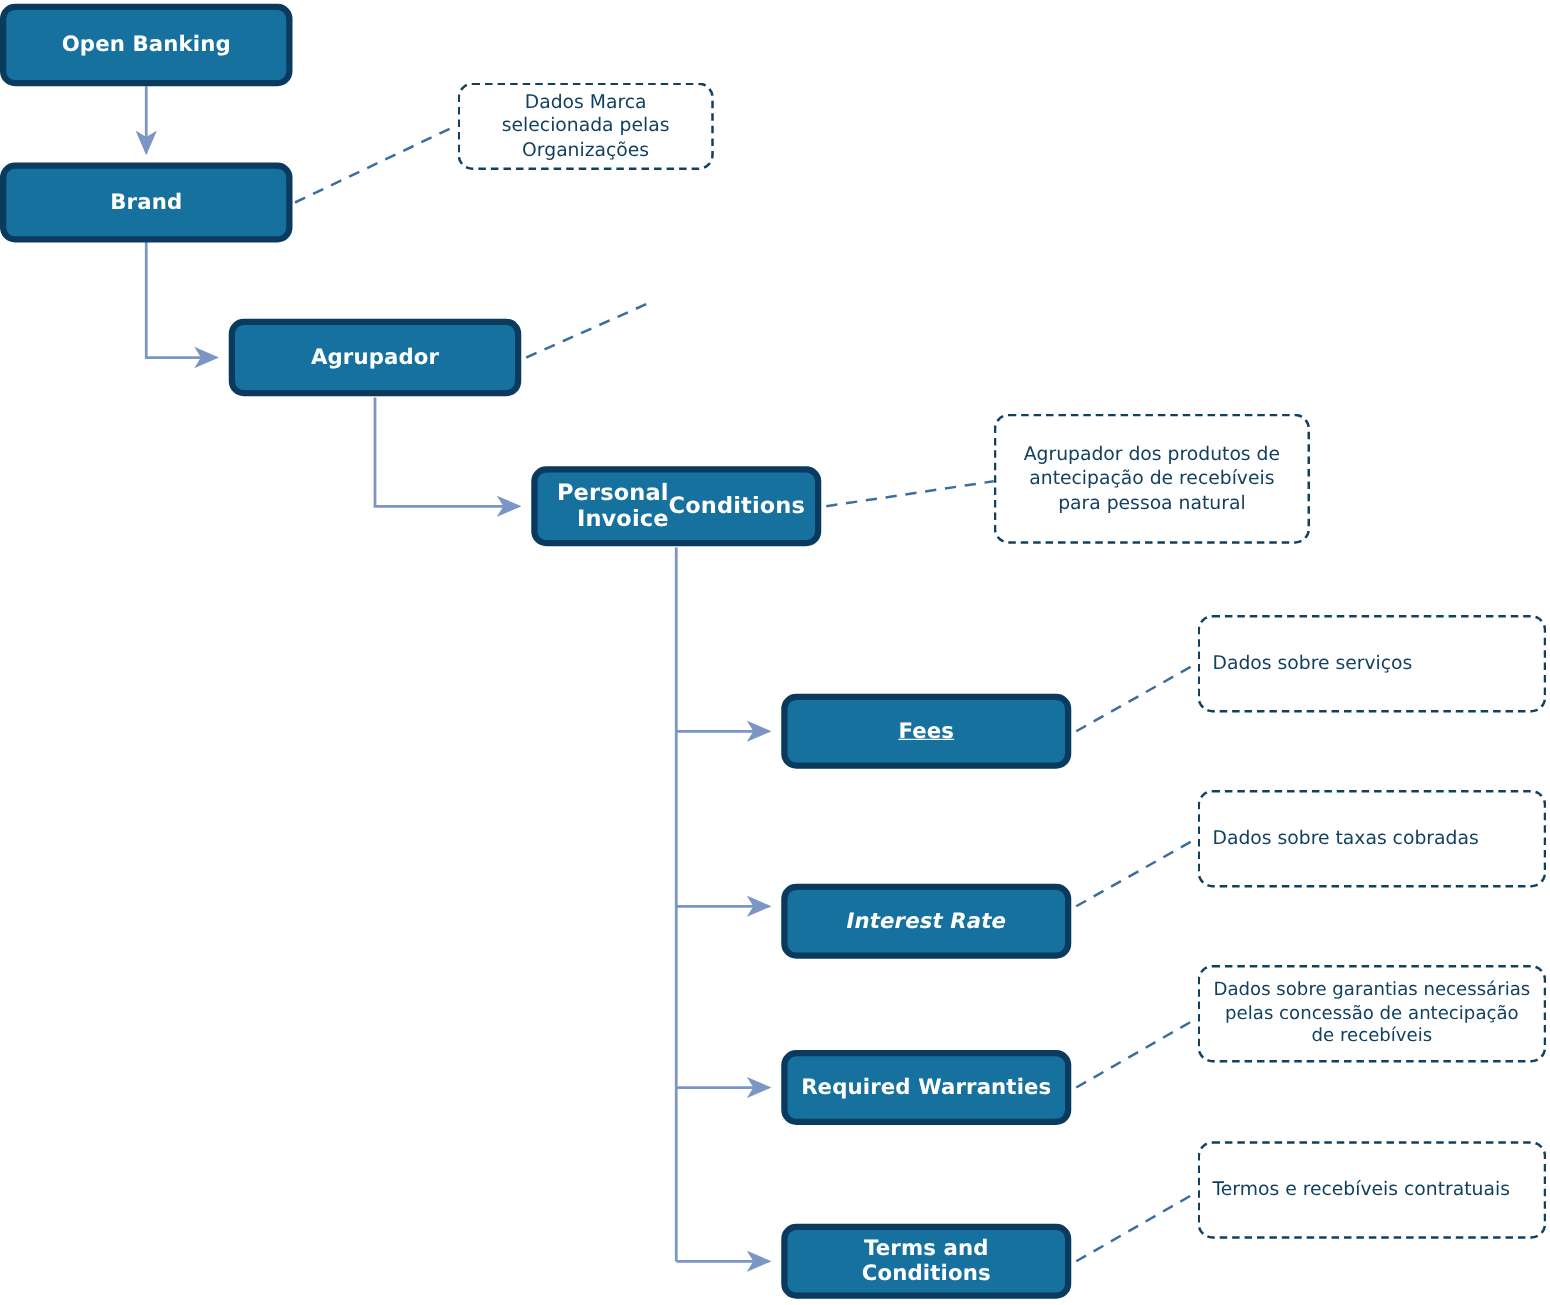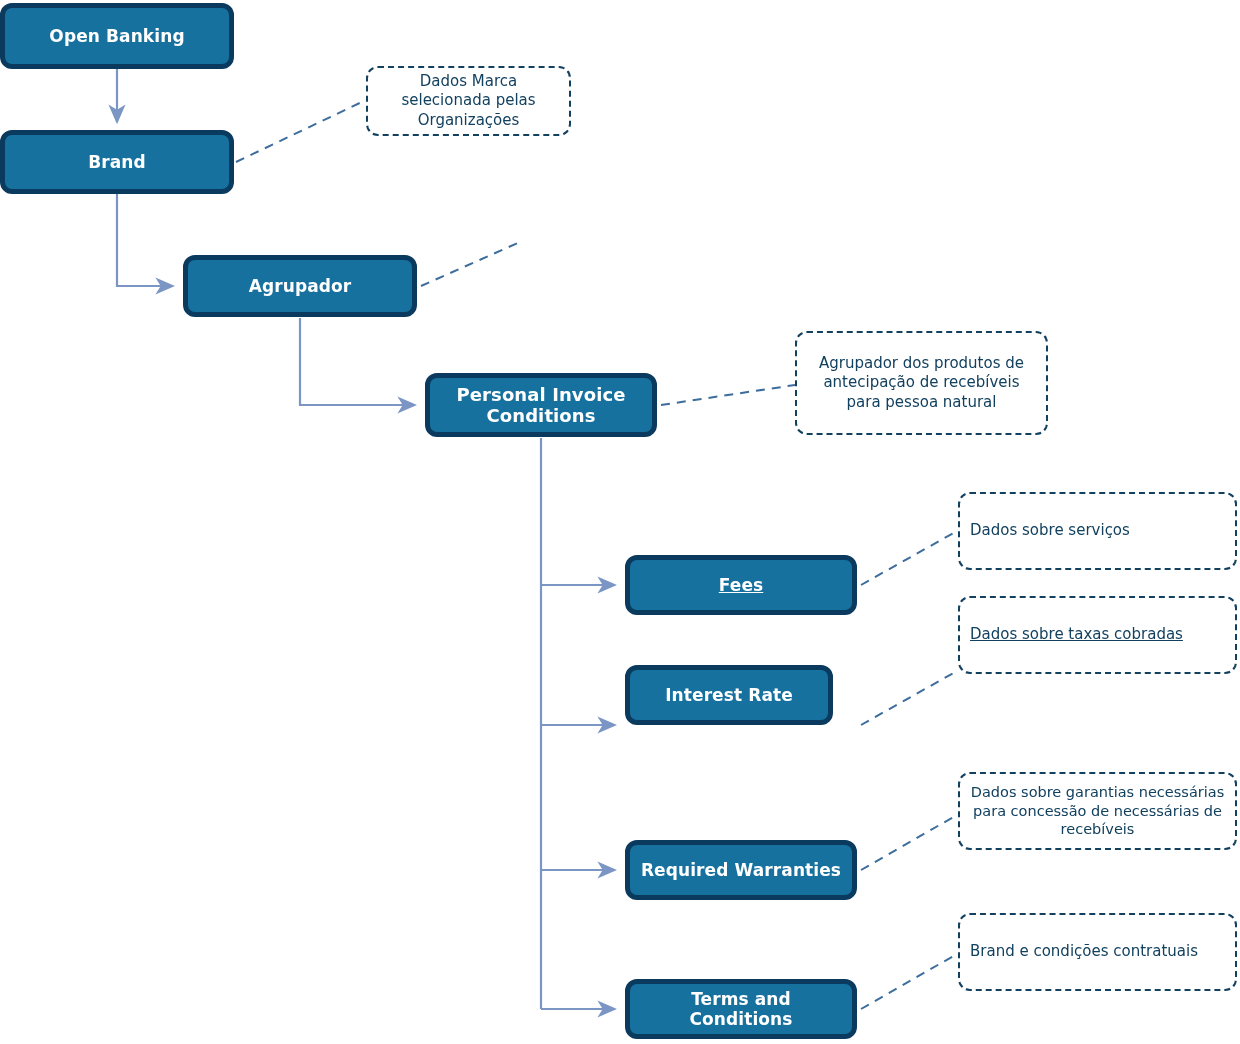--- a/index.html
+++ b/index.html
@@ -141,30 +141,30 @@
   </div>
 
   <div class="node" style="left:0px; top:130px; width:234px; height:64px;">
     <span>Brand</span>
   </div>
 
   <div class="node" style="left:183px; top:255px; width:234px; height:62px;">
     <span>Agrupador</span>
   </div>
 
-  <div class="node big" style="left:425px; top:373px; width:232px; height:64px; flex-direction:column;text-align:right;">
+  <div class="node big" style="left:425px; top:373px; width:232px; height:64px; flex-direction:row;text-align:right;">
     <span>Personal Invoice</span>
     <span>Conditions</span>
   </div>
 
   <div class="node" style="left:625px; top:555px; width:232px; height:60px;text-decoration:underline;">
     <span>Fees</span>
   </div>
 
-  <div class="node" style="left:625px; top:665px; width:208px; height:60px;">
+  <div class="node" style="left:625px; top:707px; width:232px; height:60px;font-style:italic;">
     <span>Interest Rate</span>
   </div>
 
   <div class="node" style="left:625px; top:840px; width:232px; height:60px;">
     <span>Required Warranties</span>
   </div>
 
   <div class="node" style="left:625px; top:979px; width:232px; height:60px;">
     <span>Terms and Conditions</span>
   </div>
@@ -175,25 +175,25 @@
 
 
   <div class="note" style="left:795px; top:331px; width:253px; height:104px;">
     <span>Agrupador dos produtos de antecipação de recebíveis para pessoa natural</span>
   </div>
 
   <div class="note" style="left:958px; top:492px; width:279px; height:78px;">
     <span>Dados sobre serviços</span>
   </div>
 
-  <div class="note" style="left:958px; top:596px; width:279px; height:78px;text-decoration:underline;">
+  <div class="note" style="left:958px; top:632px; width:279px; height:78px;">
     <span>Dados sobre taxas cobradas</span>
   </div>
 
   <div class="note note-sm" style="left:958px; top:772px; width:279px; height:78px;">
-    <span>Dados sobre garantias necessárias para concessão de necessárias de recebíveis</span>
+    <span>Dados sobre garantias necessárias pelas concessão de antecipação de recebíveis</span>
   </div>
 
   <div class="note" style="left:958px; top:913px; width:279px; height:78px;">
-    <span>Brand e condições contratuais</span>
+    <span>Termos e recebíveis contratuais</span>
   </div>
 
 </div>
 
 </body></html>

